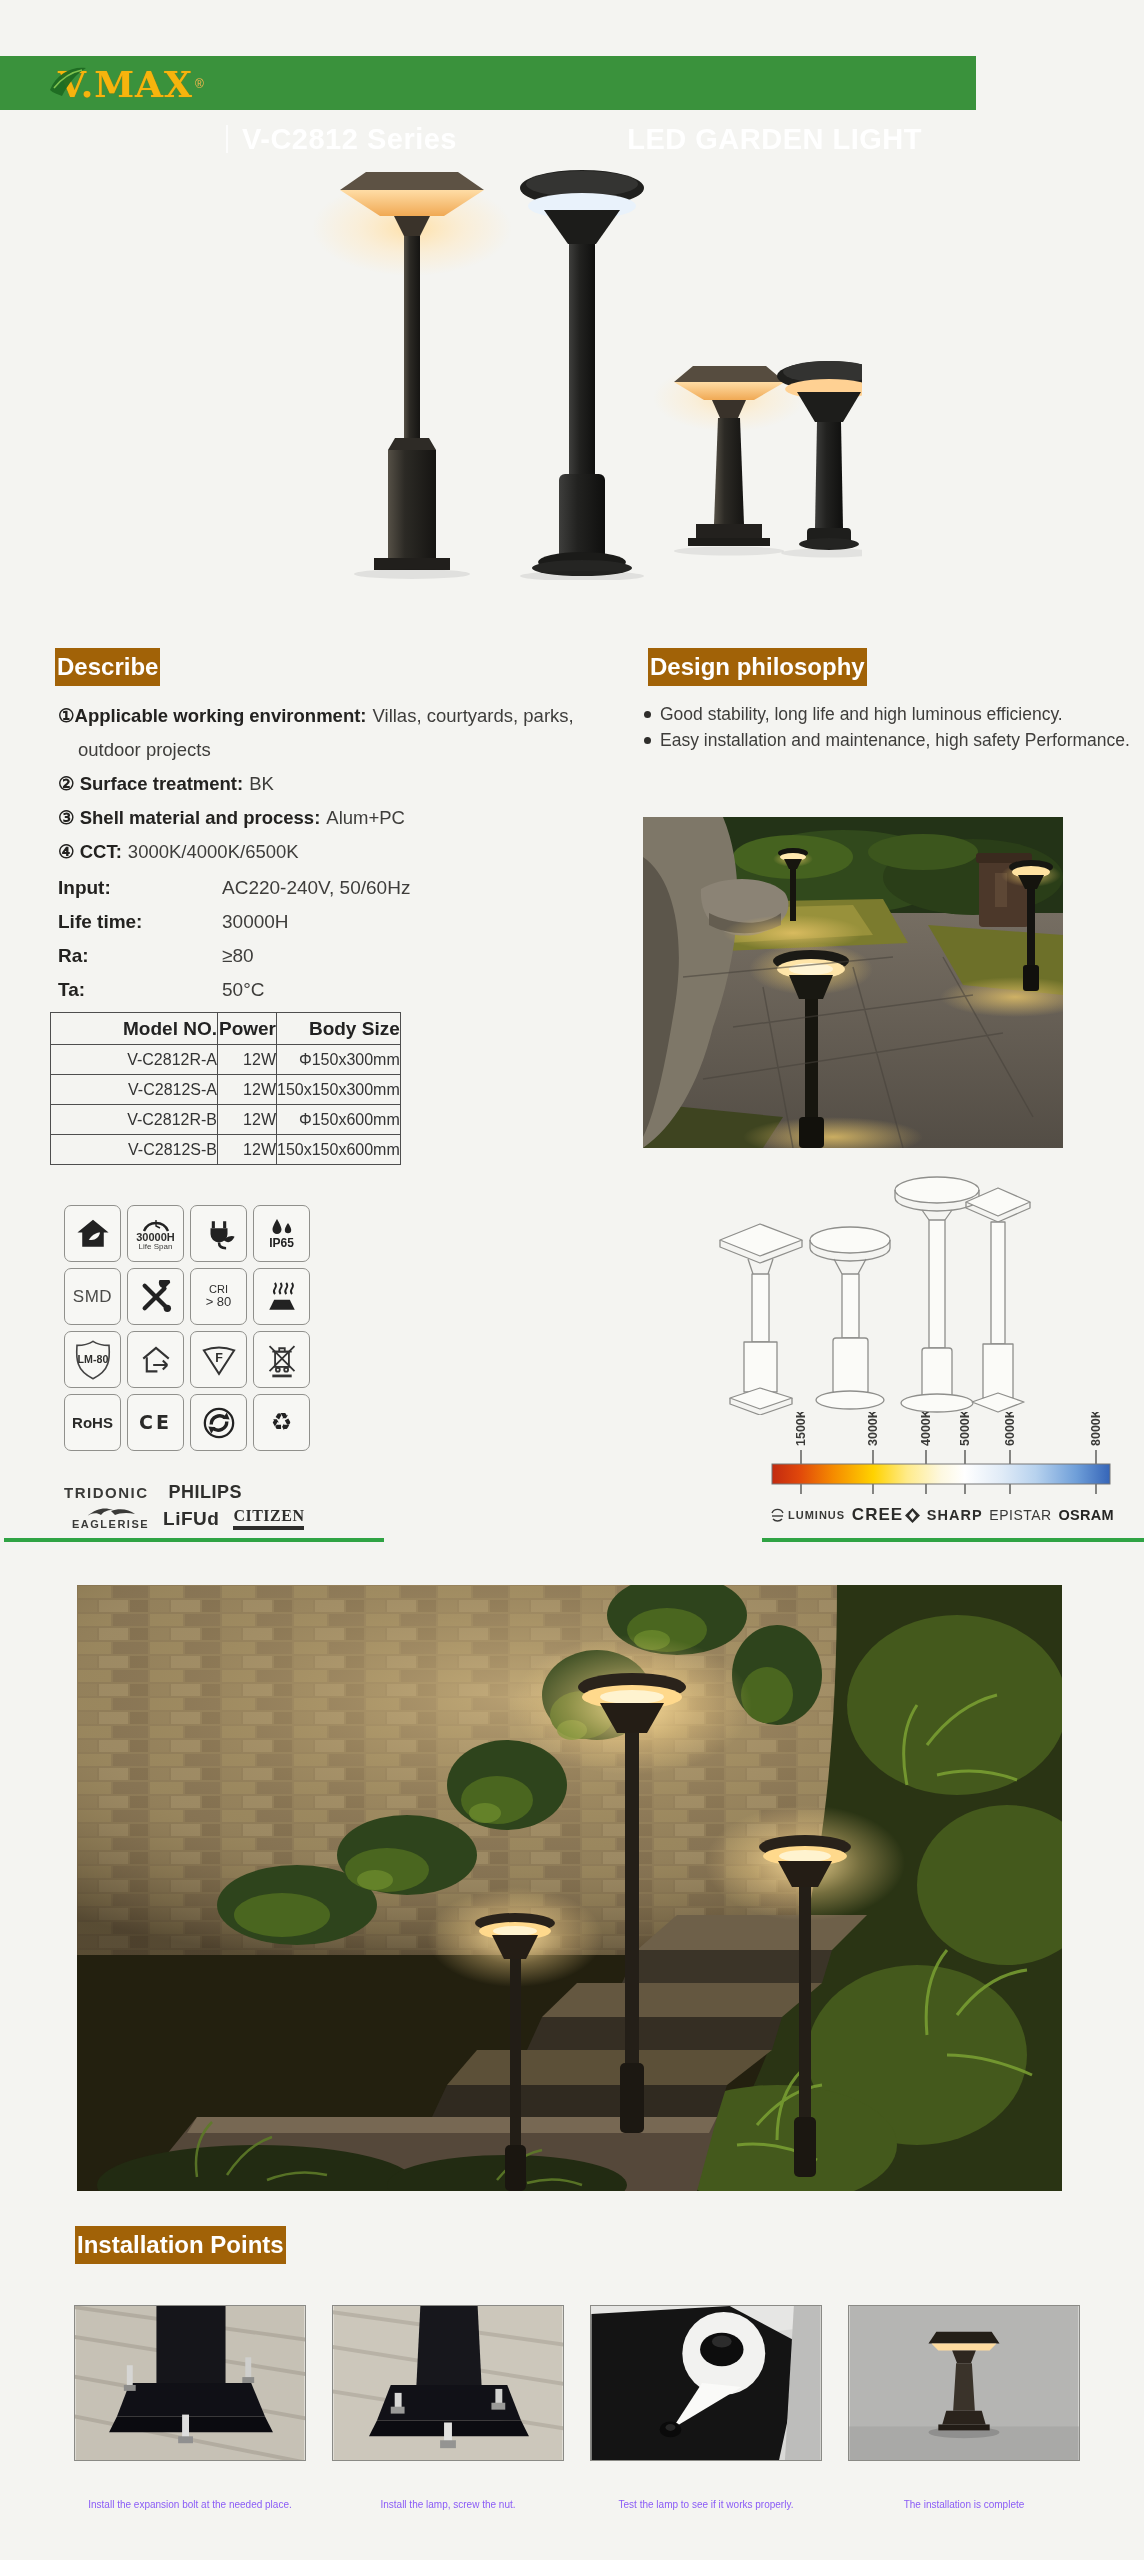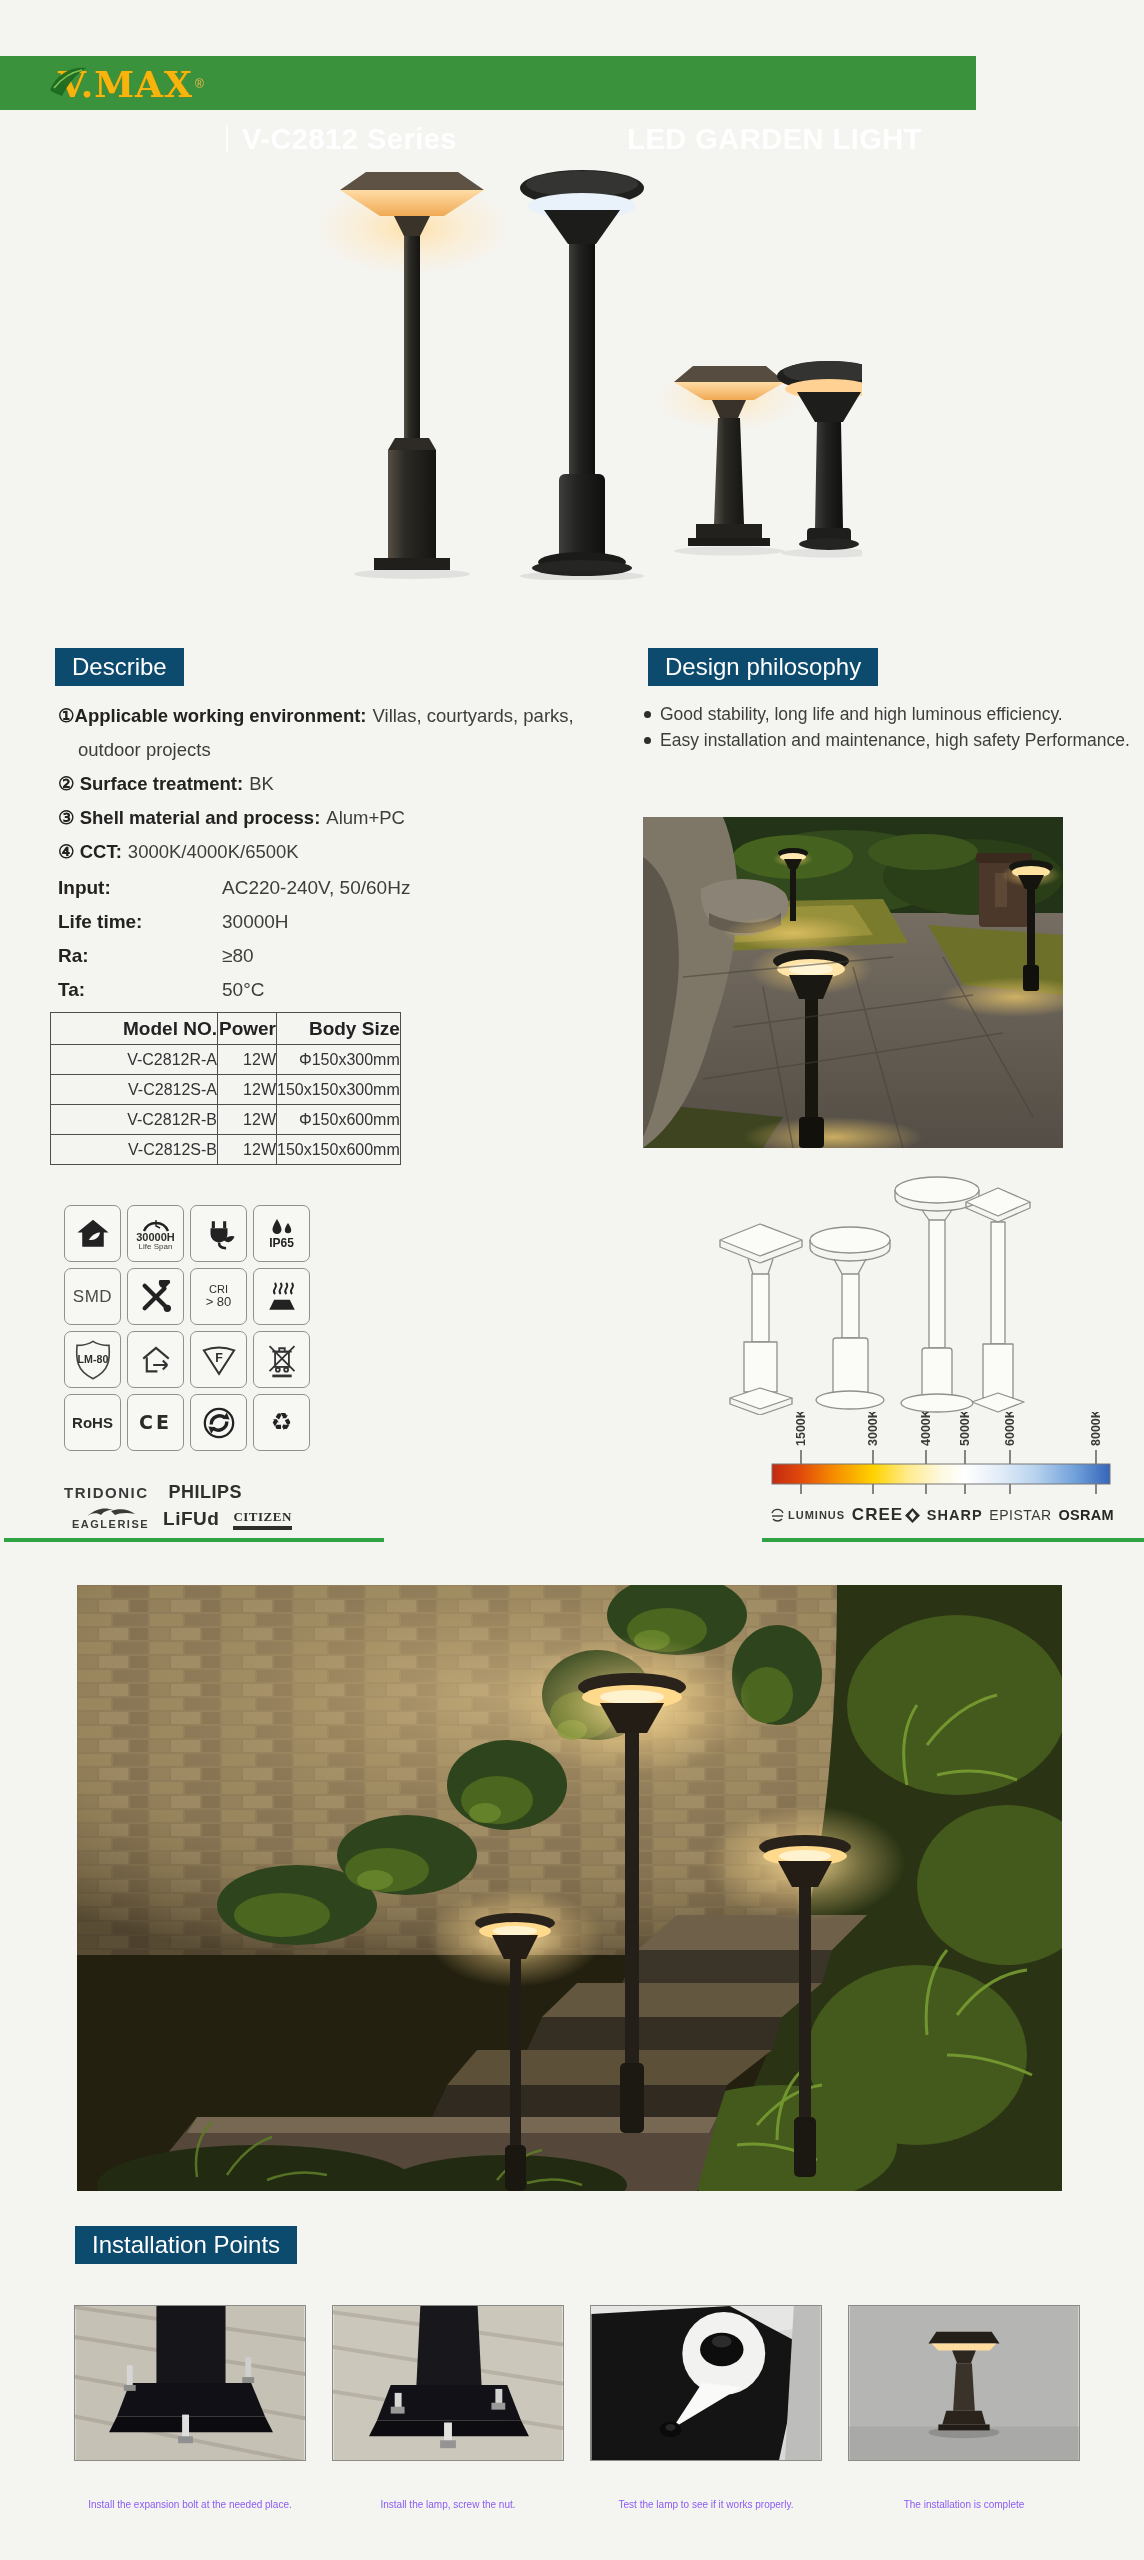--- a/index.html
+++ b/index.html
@@ -15,21 +15,21 @@
   .topbar{position:absolute;left:0;top:56px;width:976px;height:54px;background:#3a923c;display:flex;align-items:center}
   .logo-wrap{position:absolute;left:58px;top:8px;height:40px;display:flex;align-items:center}
   .logo-text{font-family:"DejaVu Serif",serif;font-weight:bold;font-size:36px;color:#f6b40d;letter-spacing:1px;line-height:40px;text-shadow:0 0 1px #c97b00}
   .logo-reg{font-size:12px;color:#ffb84d;vertical-align:top;margin-left:2px}
   .logo-leaf{position:absolute;left:-12px;top:-4px}
   .hdr-divider{position:absolute;left:226px;top:69px;width:2px;height:28px;background:rgba(255,255,255,.75)}
   .series-title{position:absolute;left:242px;top:56px;height:54px;line-height:54px;font-size:29px;font-weight:700;color:#fff;letter-spacing:.5px}
   .product-title{position:absolute;right:54px;top:56px;height:54px;line-height:54px;font-size:29px;font-weight:700;color:#fff;letter-spacing:.5px}
 
   
-  .badge{position:absolute;background:#0c4a6e;color:#fff;font-weight:400;font-size:24px;padding:5px 17px;white-space:nowrap}
+  .badge{position:absolute;background:#a16207;color:#fff;font-weight:700;font-size:24px;padding:5px 2px;white-space:nowrap}
 
   
   .dline{position:absolute;left:58px;width:575px;font-size:18.5px;color:#3e3d3b;white-space:nowrap}
   .dline b{color:#232220}
   .dline .val{margin-left:6px}
   .dline.cont{padding-left:20px}
   .sline{position:absolute;left:58px;width:560px;font-size:19px;font-weight:700;color:#232220}
   .sline .val{position:absolute;left:164px;top:0;font-weight:400;color:#3e3d3b;white-space:nowrap}
 
   table.spec{position:absolute;left:50px;top:1012px;border-collapse:collapse;background:transparent}
@@ -53,21 +53,21 @@
   .c-recycle{font-family:"DejaVu Sans",sans-serif;font-size:24px;color:#222}
 
   
   .driver-row1{position:absolute;left:64px;top:1482px;display:flex;align-items:baseline;gap:20px}
   .driver-row2{position:absolute;left:72px;top:1506px;display:flex;align-items:flex-end;gap:14px}
   .b-tridonic{font-size:15px;font-weight:700;letter-spacing:1.5px;color:#3a3a38}
   .b-philips{font-size:18px;font-weight:700;letter-spacing:.5px;color:#2e2e2c}
   .b-eagle{display:flex;flex-direction:column;align-items:center}
   .b-eagle span{font-size:11px;font-weight:600;letter-spacing:1.5px;color:#3a3a38}
   .b-lifud{font-size:19px;font-weight:800;letter-spacing:.5px;color:#2e2e2c}
-  .b-citizen{font-family:"Liberation Serif",serif;font-size:13px;font-weight:700;letter-spacing:.5px;color:#2e2e2c;border-bottom:4px solid #2e2e2c;padding-bottom:1px}
+  .b-citizen{font-family:"Liberation Serif",serif;font-size:16px;font-weight:700;letter-spacing:.5px;color:#2e2e2c;border-bottom:4px solid #2e2e2c;padding-bottom:1px}
   .grn-line{position:absolute;top:1538px;height:4px;background:#2fa344}
   .led-row{position:absolute;left:770px;top:1505px;width:344px;display:flex;justify-content:space-between;align-items:center}
   .b-luminus{display:flex;align-items:center;gap:3px;font-size:11px;font-weight:700;letter-spacing:1px;color:#3a3a38}
   .b-cree{display:flex;align-items:center;gap:2px;font-size:17px;font-weight:800;letter-spacing:1px;color:#2c2c2a}
   .b-sharp{font-size:14.5px;font-weight:800;letter-spacing:1px;color:#2e2e2c}
   .b-epistar{font-size:14px;font-weight:500;letter-spacing:.5px;color:#3a3a38}
   .b-osram{font-size:14.5px;font-weight:800;letter-spacing:.3px;color:#262624}
 
   
   .photo-frame{position:absolute;border:1px solid #8a8a86;box-sizing:border-box}

